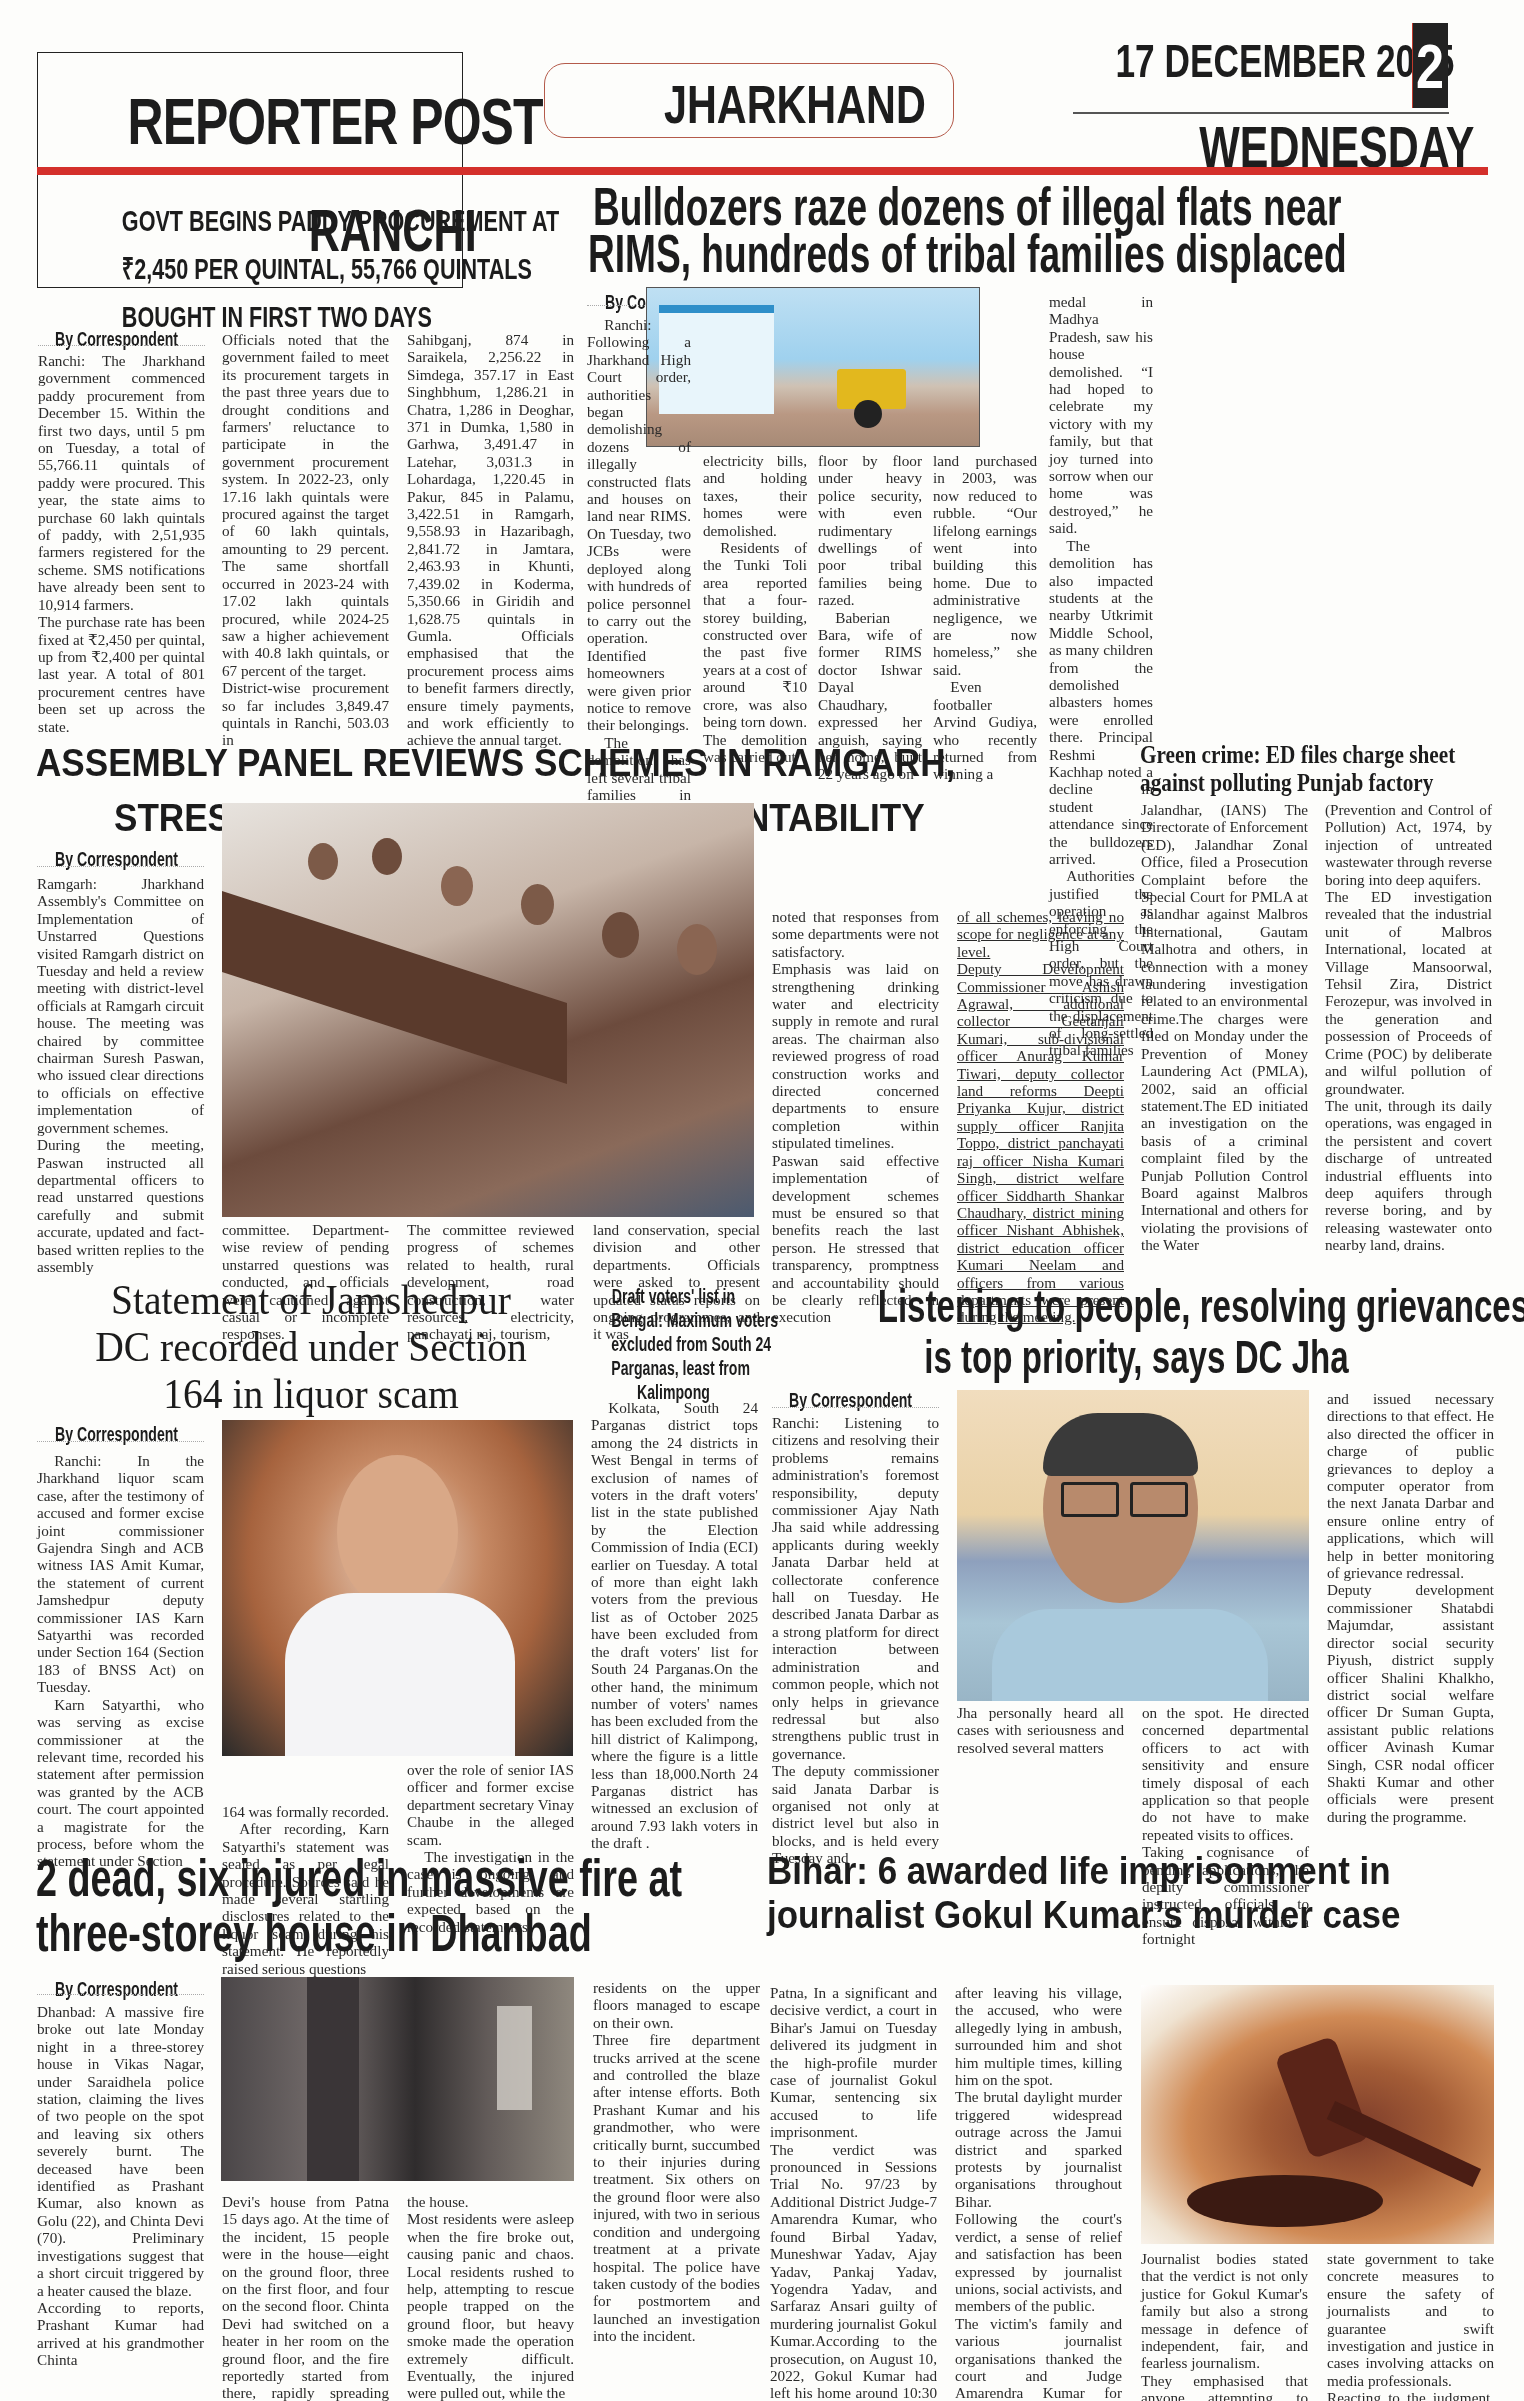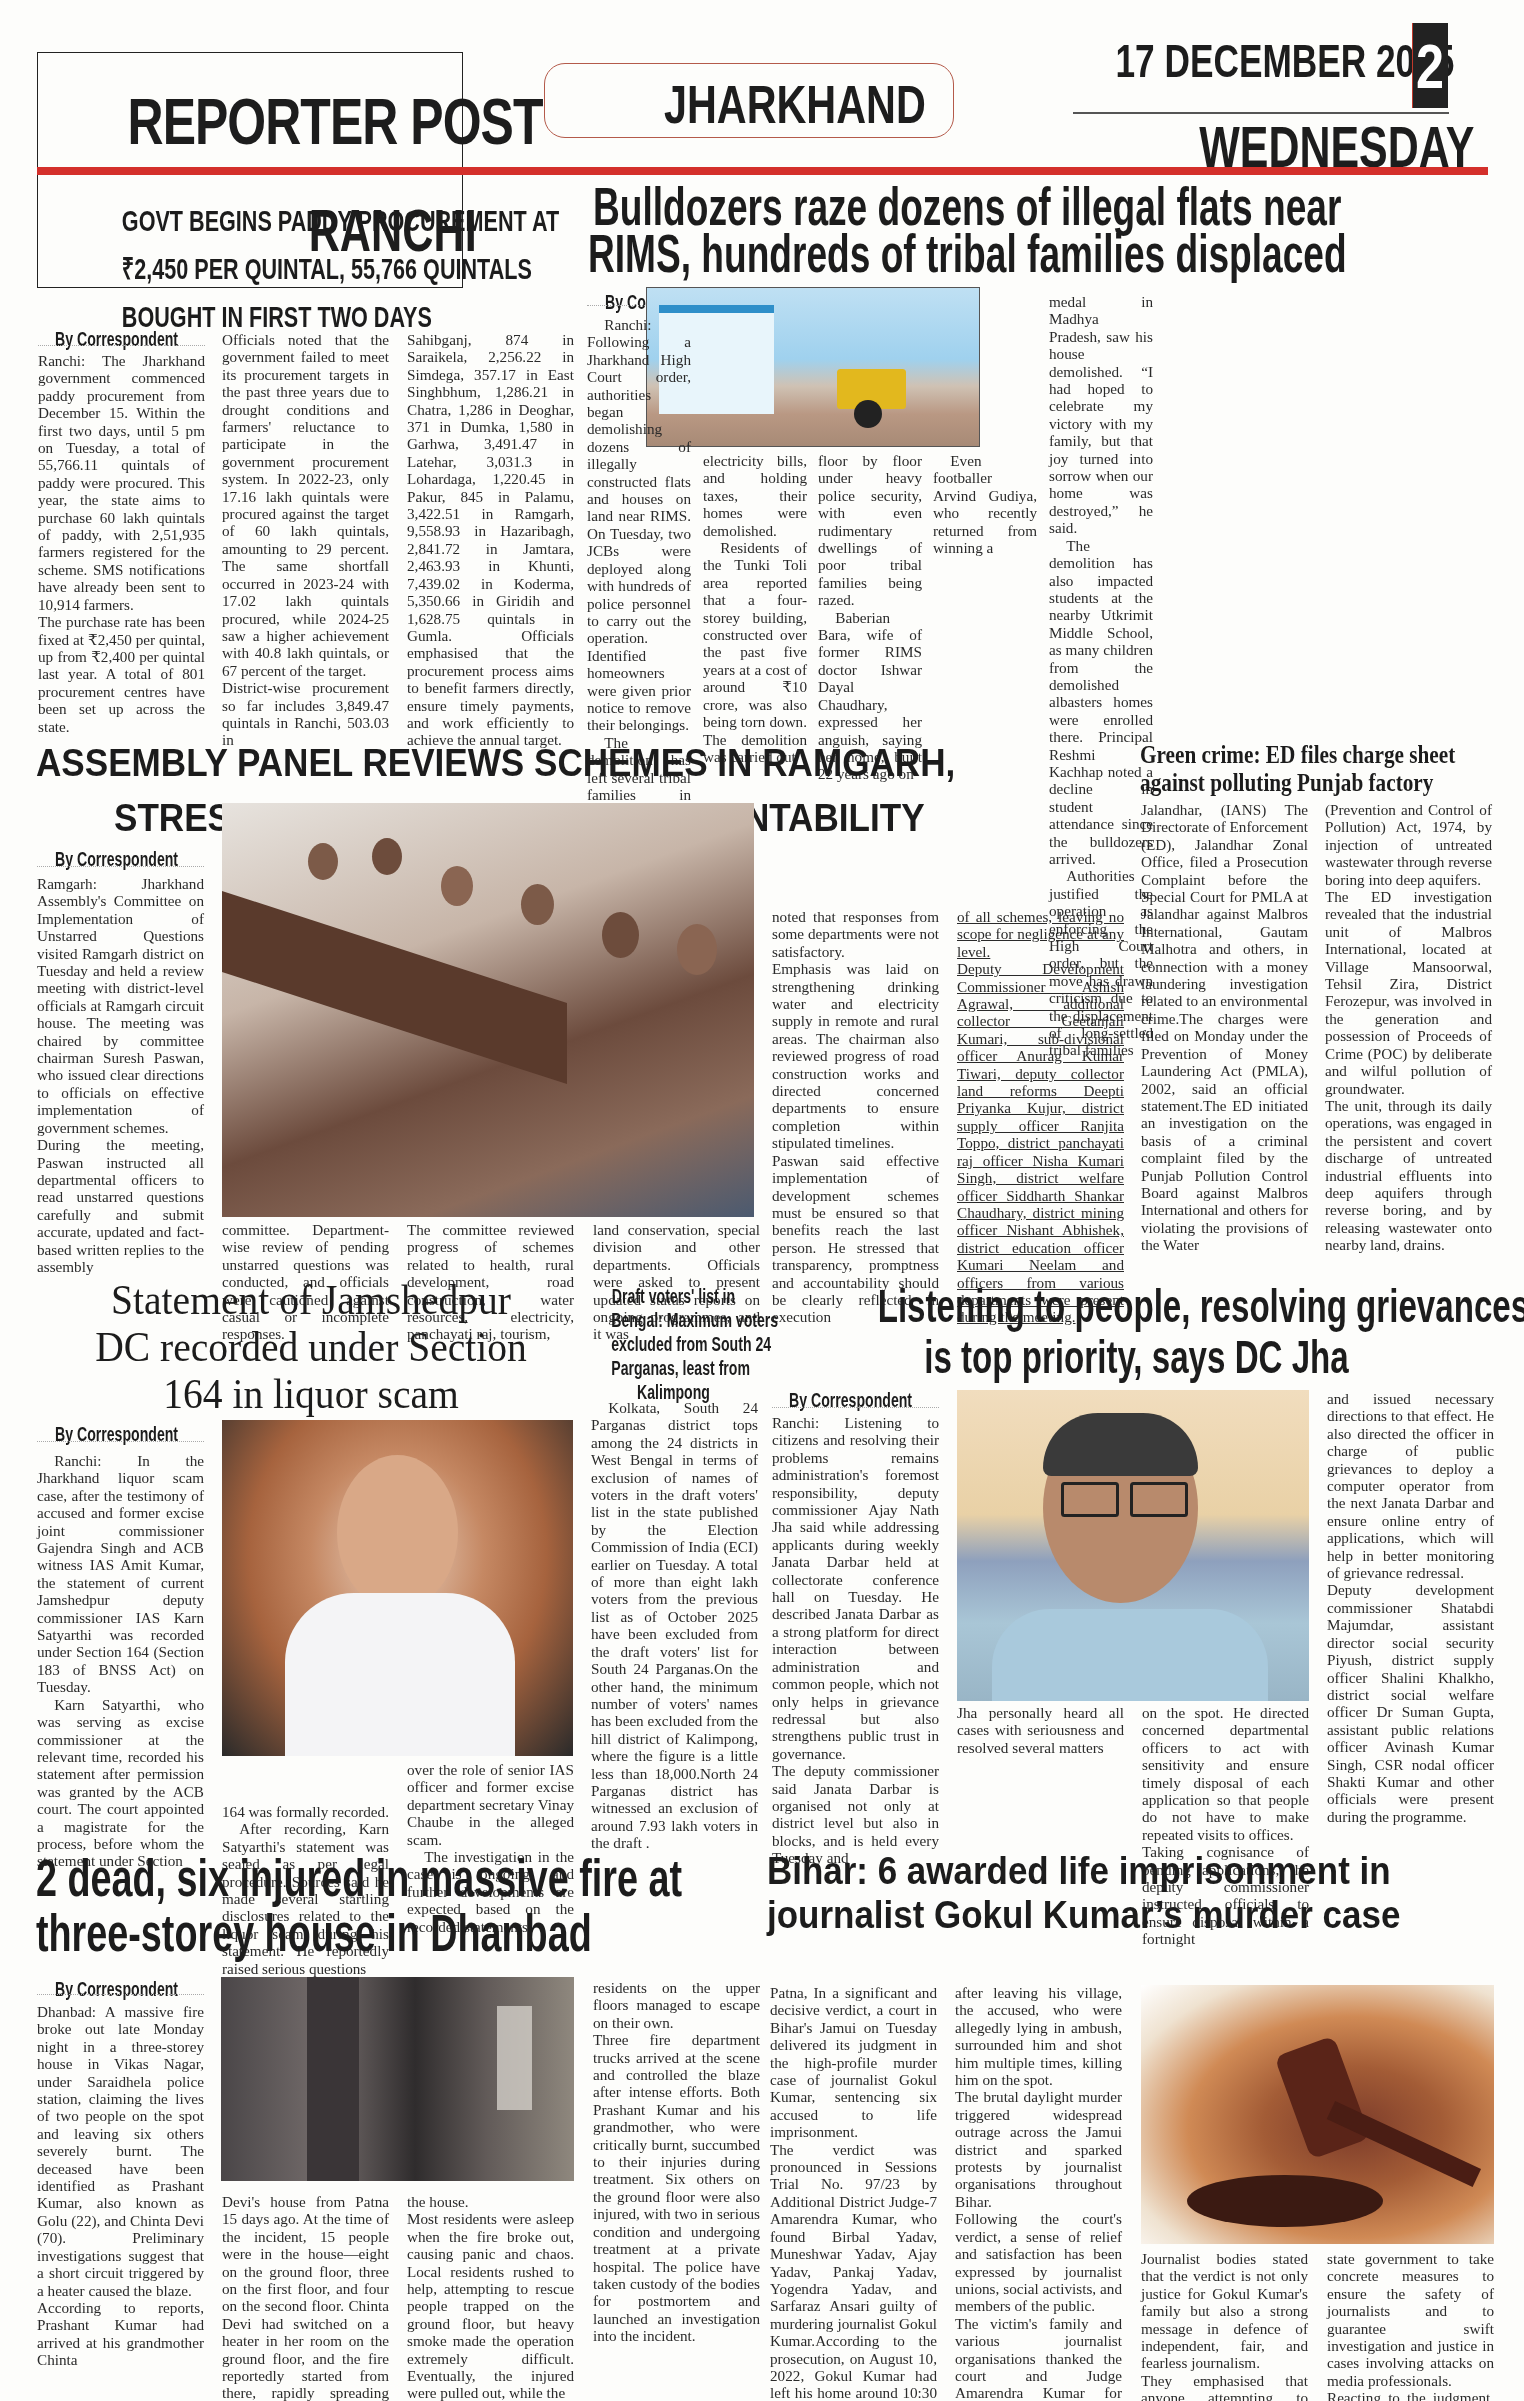--- a/index.html
+++ b/index.html
@@ -96,20 +96,21 @@
   </div>
   <div class="abs col" style="left:703px;top:452px;width:104px;">
     <p>electricity bills, and holding taxes, their homes were demolished.</p>
     <p class="ind">Residents of the Tunki Toli area reported that a four-storey building, constructed over the past five years at a cost of around ₹10 crore, was also being torn down. The demolition was carried out</p>
   </div>
   <div class="abs col" style="left:818px;top:452px;width:104px;">
     <p>floor by floor under heavy police security, with even rudimentary dwellings of poor tribal families being razed.</p>
     <p class="ind">Baberian Bara, wife of former RIMS doctor Ishwar Dayal Chaudhary, expressed her anguish, saying her home, built 22 years ago on</p>
   </div>
   <div class="abs col" style="left:933px;top:452px;width:104px;">
+    <p>land purchased in 2003, was now reduced to rubble. “Our lifelong earnings went into building this home. Due to administrative negligence, we are now homeless,” she said.</p>
     <p class="ind">Even footballer Arvind Gudiya, who recently returned from winning a</p>
   </div>
   <div class="abs col" style="left:1049px;top:293px;width:104px;">
     <p>medal in Madhya Pradesh, saw his house demolished. “I had hoped to celebrate my victory with my family, but that joy turned into sorrow when our home was destroyed,” he said.</p>
     <p class="ind">The demolition has also impacted students at the nearby Utkrimit Middle School, as many children from the demolished albasters homes were enrolled there. Principal Reshmi Kachhap noted a decline in student attendance since the bulldozers arrived.</p>
     <p class="ind">Authorities justified the operation as enforcing the High Court order, but the move has drawn criticism due to the displacement of long-settled tribal families</p>
   </div>
 </section>
 
 <section>

